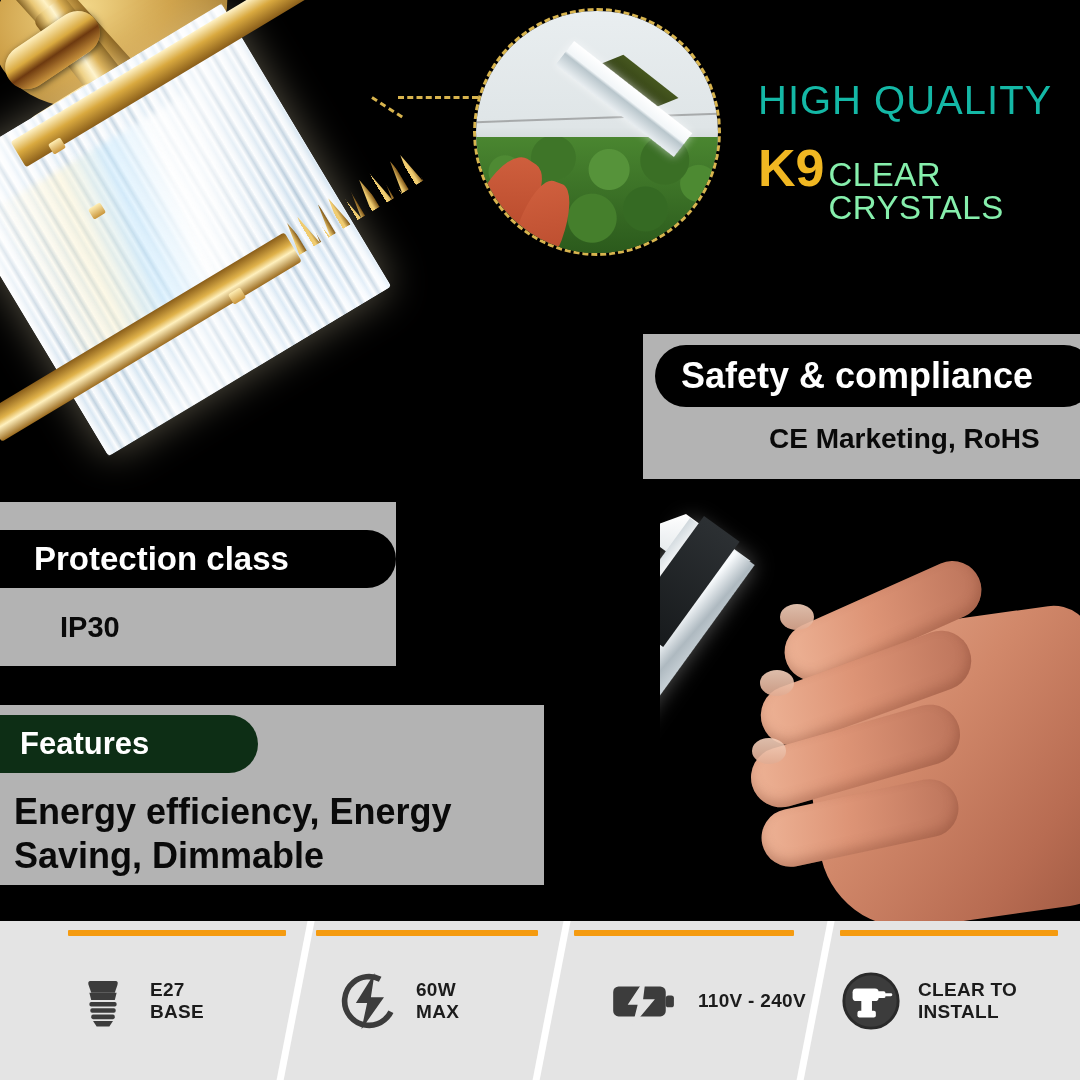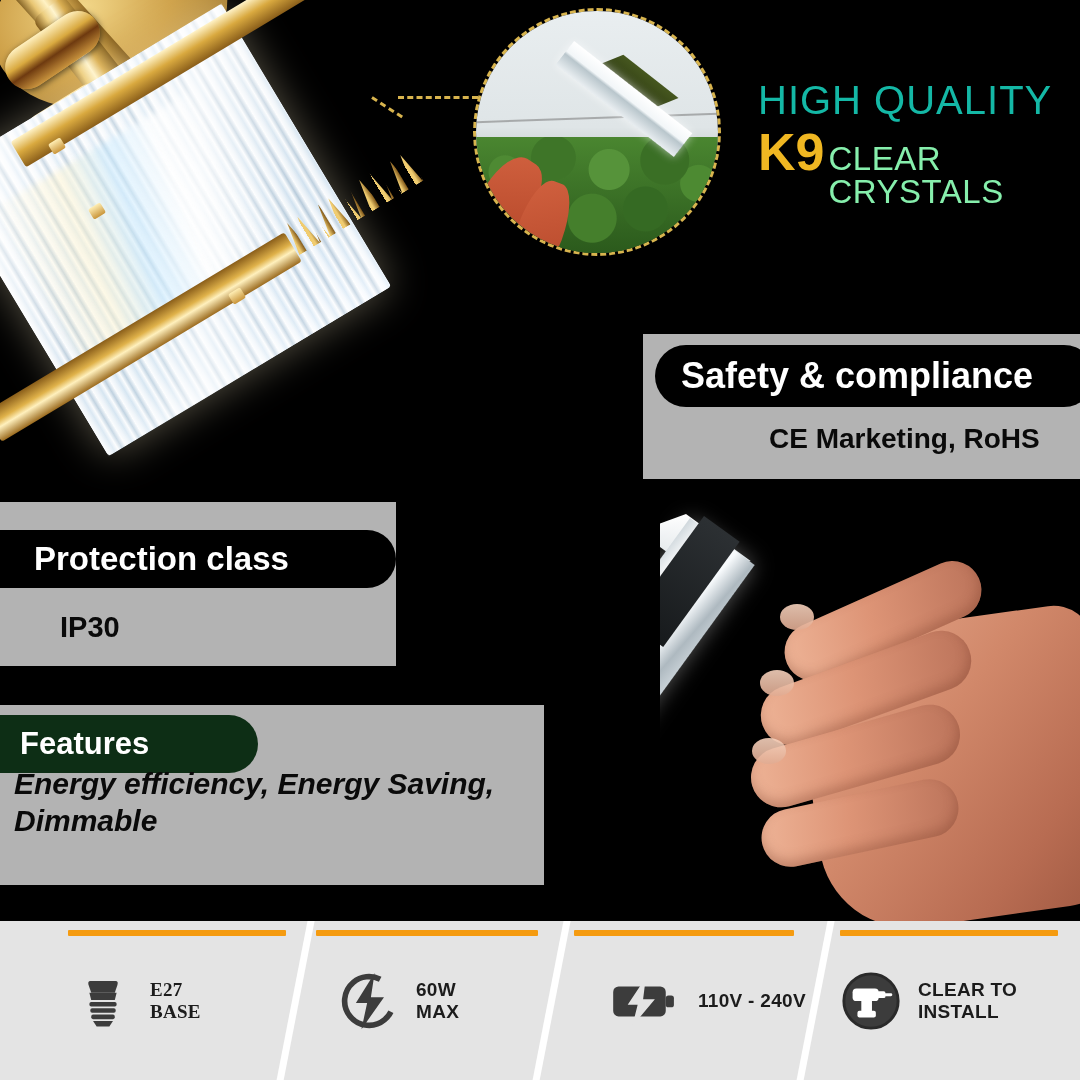--- a/index.html
+++ b/index.html
@@ -116,21 +116,21 @@
   .f2{left:18%;top:70%;width:46px;height:88px;transform:rotate(20deg);}
 
   .leader-h{position:absolute;left:398px;top:96px;width:80px;height:0;
     border-top:3px dashed #d8b44e;}
   .leader-d{position:absolute;left:372px;top:96px;width:36px;height:0;
     border-top:3px dashed #d8b44e;transform:rotate(33deg);transform-origin:left center;}
 
   
   .headline{position:absolute;left:758px;top:80px;width:320px;}
   .hl-1{font-size:40px;letter-spacing:1px;color:#14b8a6;line-height:1;font-weight:400;}
-  .hl-2{margin-top:6px;display:flex;align-items:baseline;}
+  .hl-2{margin-top:22px;display:flex;align-items:baseline;}
   .hl-k9{font-size:52px;font-weight:700;color:#f0b722;line-height:1;}
   .hl-cc{font-size:33px;color:#86efac;letter-spacing:.5px;line-height:1;margin-left:4px;}
 
   
   .photo-hand{position:absolute;left:660px;top:500px;width:430px;height:430px;overflow:hidden;}
   .palm{
     position:absolute;left:150px;top:120px;width:300px;height:300px;border-radius:70px 40px 60px 90px;
     background:linear-gradient(135deg,#e6a98d 0%,#d1886a 40%,#b86c52 75%,#9d5740 100%);
     transform:rotate(-8deg);
   }
@@ -176,21 +176,21 @@
   
   #panel-protect{left:0px;top:502px;width:396px;height:164px;}
   #pill-protect{left:-40px;top:530px;width:436px;height:58px;border-radius:29px;
     font-size:33px;padding-left:74px;}
   #body-protect{left:60px;top:610px;width:300px;font-size:29px;}
 
   
   #panel-features{left:0px;top:705px;width:544px;height:180px;}
   #pill-features{left:-40px;top:715px;width:298px;height:58px;border-radius:29px;
     font-size:31px;padding-left:60px;}
-  #body-features{left:14px;top:766px;width:528px;font-size:30px;font-style:italic;}
+  #body-features{left:14px;top:790px;width:528px;font-size:36px;}
 
   
   #spec-strip{
     position:absolute;left:0;top:921px;width:1080px;height:159px;background:#e4e4e4;overflow:hidden;
   }
   .divider{position:absolute;top:-20px;width:7px;height:200px;background:#fff;transform:rotate(11deg);}
   .spec{position:absolute;top:0;height:159px;display:flex;align-items:center;}
   .spec-bar{position:absolute;height:6px;background:#f59b10;border-radius:1px;}
   .spec-icon{width:66px;height:66px;display:flex;align-items:center;justify-content:center;flex:0 0 auto;}
   .spec-label{margin-left:14px;font-size:19px;font-weight:700;color:#1c1c1c;line-height:1.12;letter-spacing:.3px;}
@@ -269,21 +269,21 @@
 
     <div class="divider" style="left:292px;"></div>
     <div class="divider" style="left:548px;"></div>
     <div class="divider" style="left:812px;"></div>
 
     <div class="spec-bar" style="left:68px;top:9px;width:218px;"></div>
     <div class="spec-bar" style="left:316px;top:9px;width:222px;"></div>
     <div class="spec-bar" style="left:574px;top:9px;width:220px;"></div>
     <div class="spec-bar" style="left:840px;top:9px;width:218px;"></div>
 
-    <div class="spec" style="left:70px;font-family:Liberation Serif, serif;">
+    <div class="spec" style="left:70px;">
       <div class="spec-icon">
         <svg viewBox="0 0 64 64" width="58" height="58" aria-hidden="true">
           <path d="M18 10 q-3 0 -2 4 l3 9 h26 l3-9 q1-4 -2-4 z" fill="#3c3c3c"></path>
           <path d="M17 23 h30 l-2 8 h-26 z" fill="#3c3c3c"></path>
           <rect x="17" y="33" width="30" height="5" rx="2" fill="#3c3c3c"></rect>
           <rect x="18" y="40" width="28" height="5" rx="2" fill="#3c3c3c"></rect>
           <rect x="19" y="47" width="26" height="5" rx="2" fill="#3c3c3c"></rect>
           <path d="M21 54 h22 l-4 6 h-14 z" fill="#3c3c3c"></path>
         </svg>
       </div>

